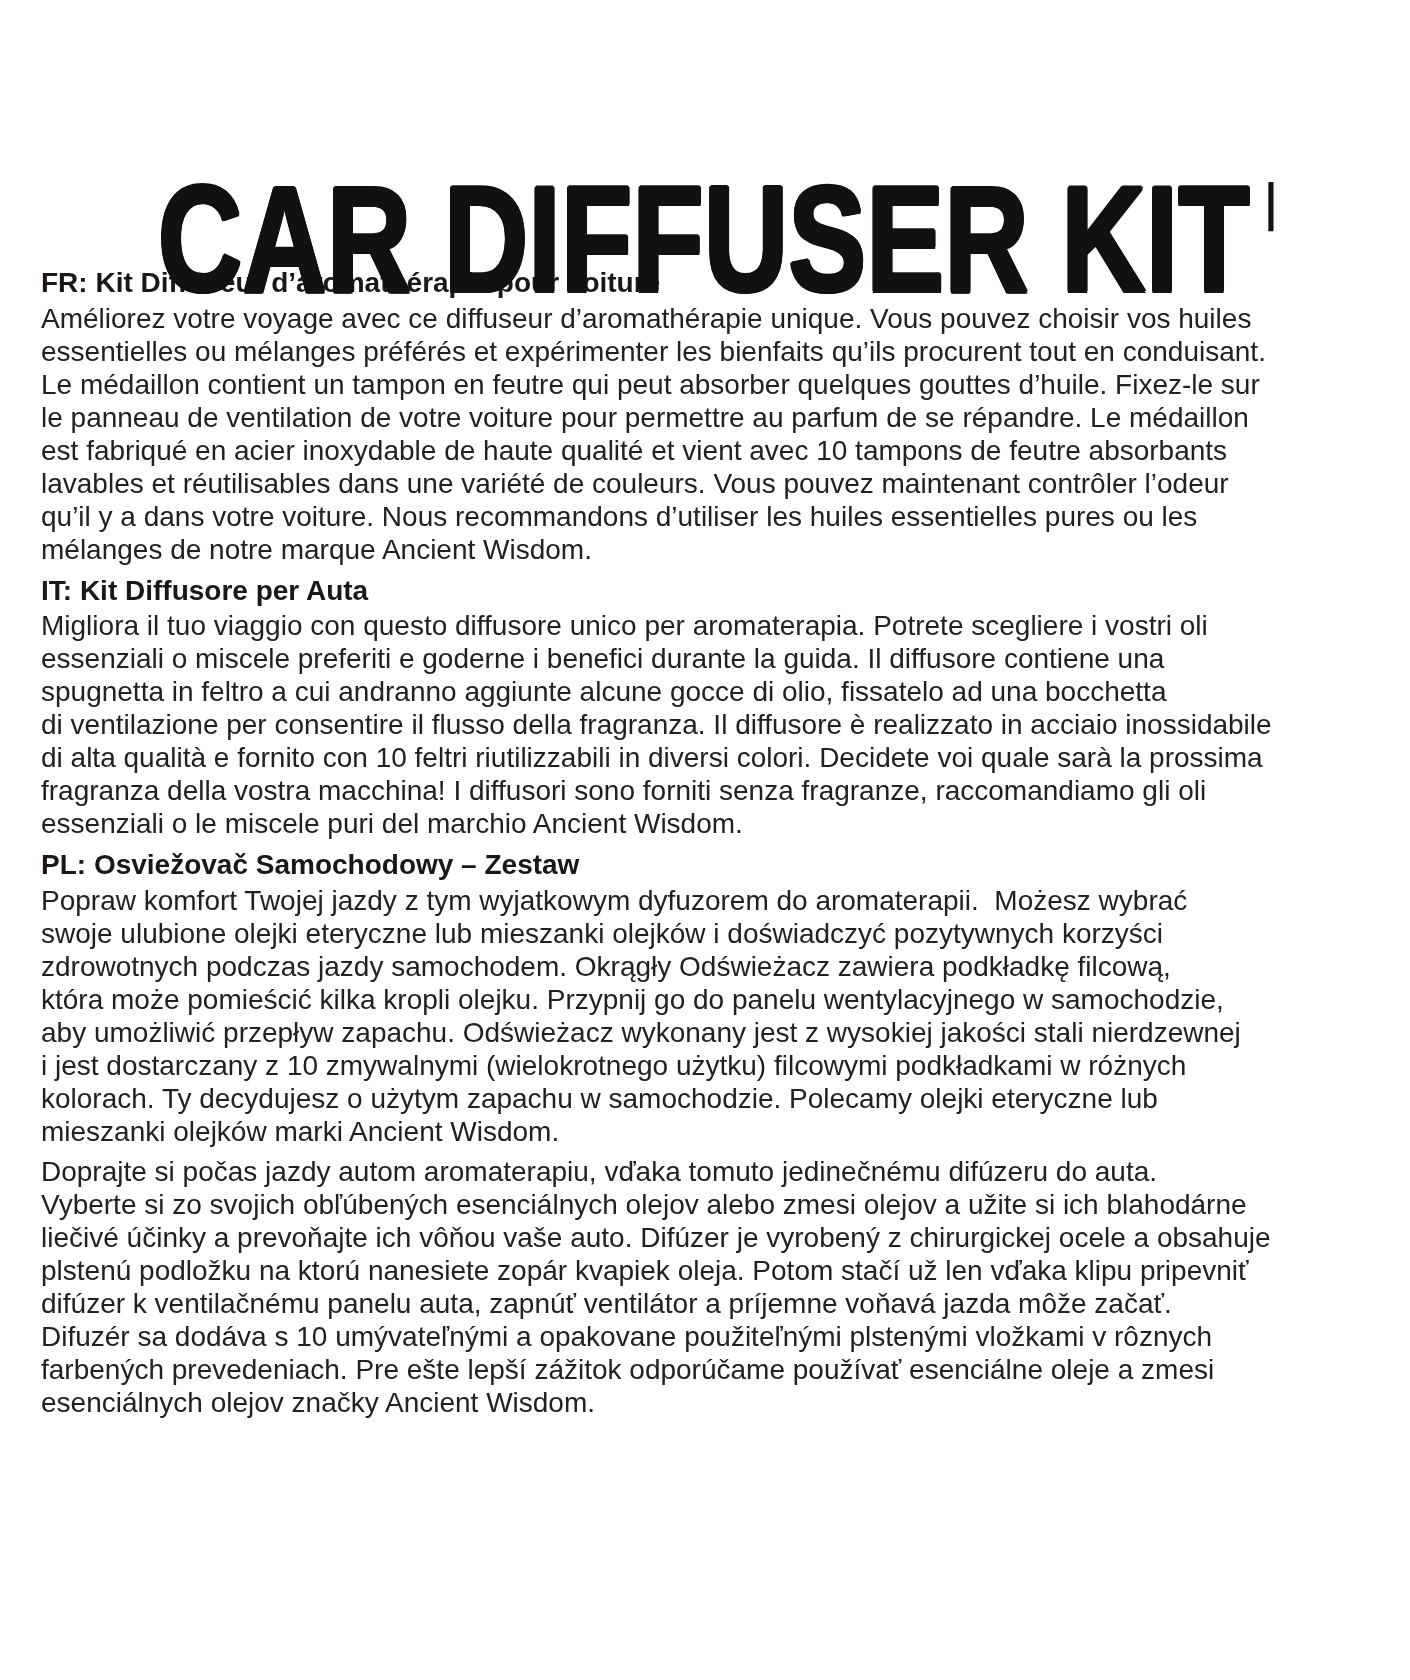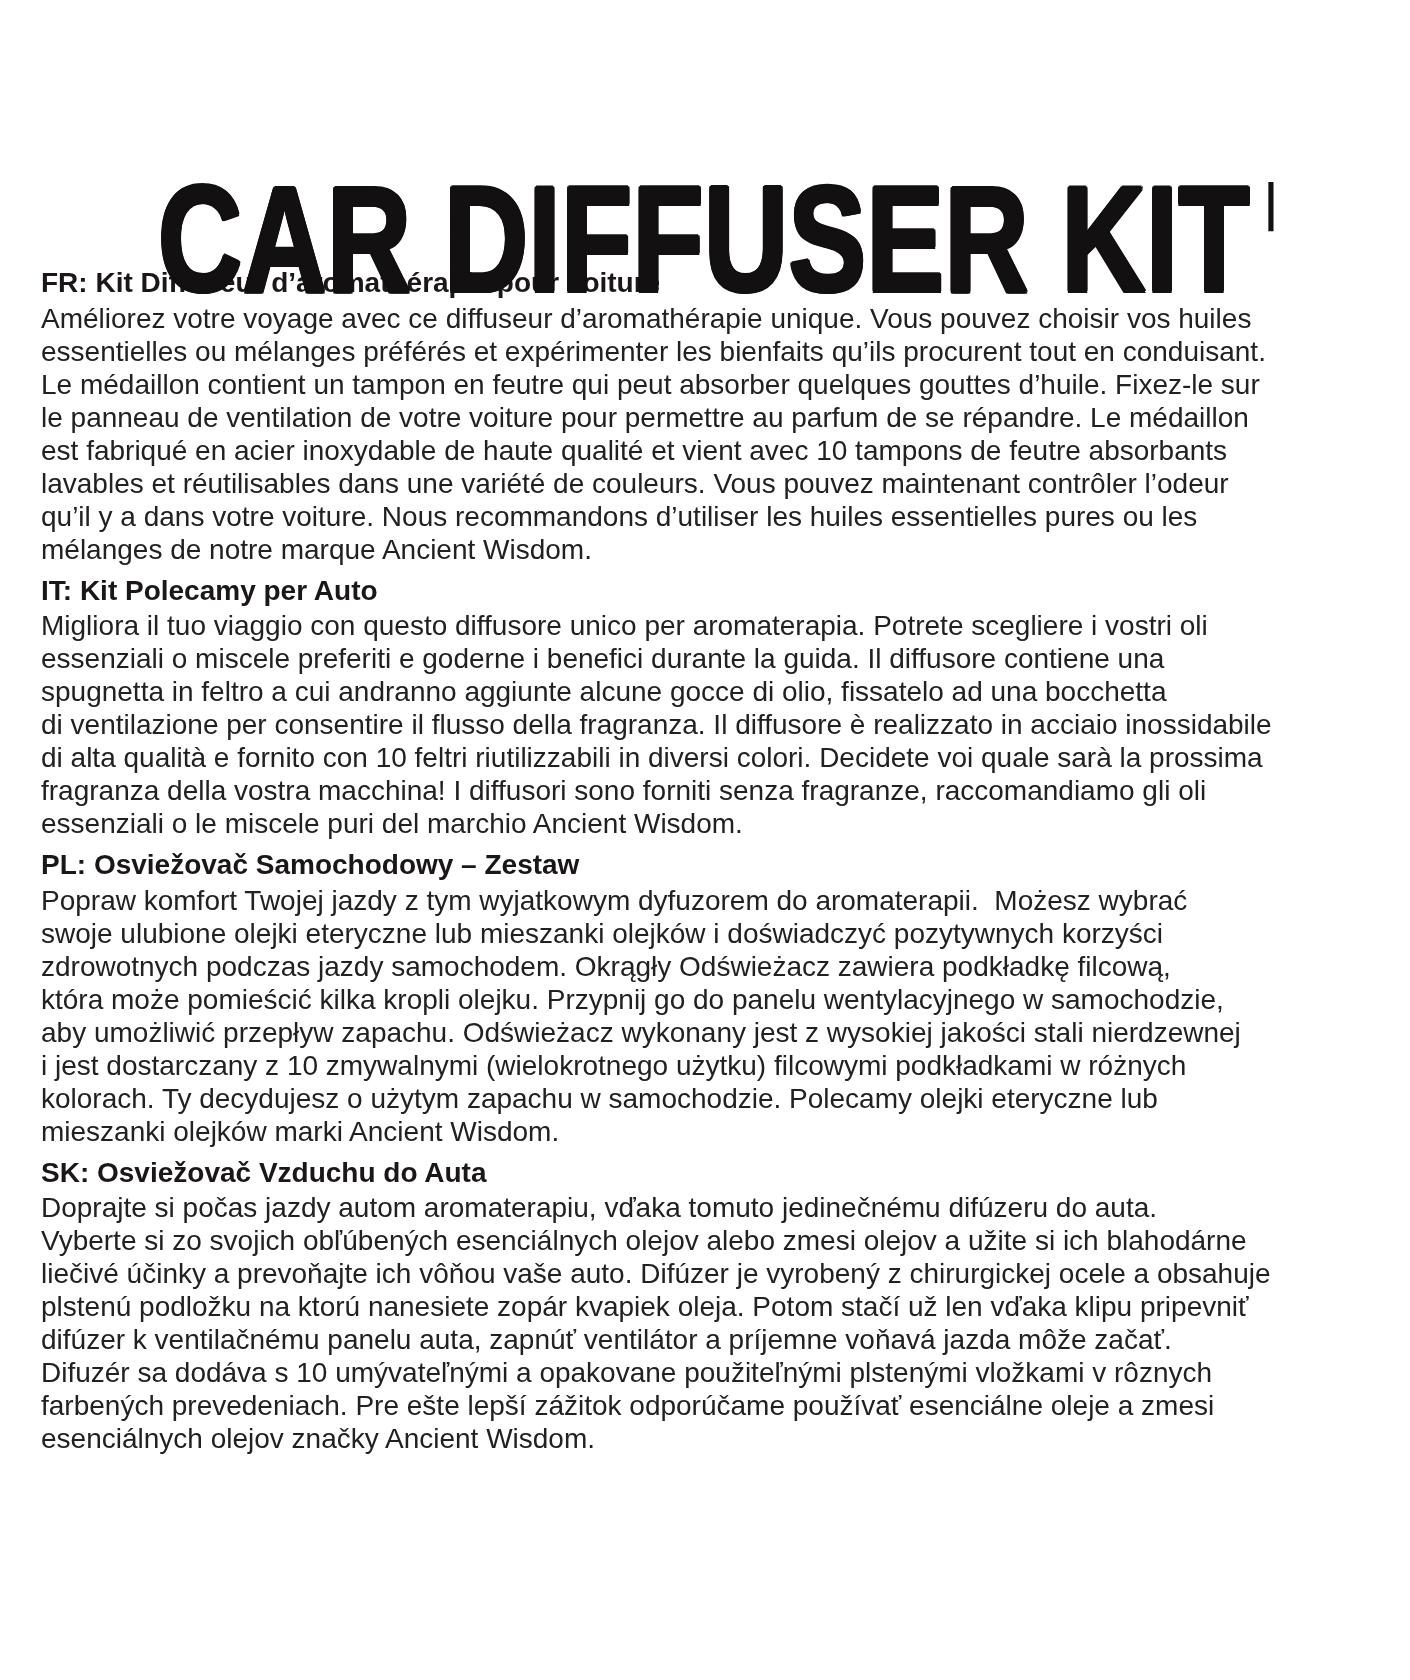--- a/index.html
+++ b/index.html
@@ -81,42 +81,41 @@
         <p class="section-body">Améliorez votre voyage avec ce diffuseur d’aromathérapie unique. Vous pouvez choisir vos huiles
 essentielles ou mélanges préférés et expérimenter les bienfaits qu’ils procurent tout en conduisant.
 Le médaillon contient un tampon en feutre qui peut absorber quelques gouttes d’huile. Fixez-le sur
 le panneau de ventilation de votre voiture pour permettre au parfum de se répandre. Le médaillon
 est fabriqué en acier inoxydable de haute qualité et vient avec 10 tampons de feutre absorbants
 lavables et réutilisables dans une variété de couleurs. Vous pouvez maintenant contrôler l’odeur
 qu’il y a dans votre voiture. Nous recommandons d’utiliser les huiles essentielles pures ou les
 mélanges de notre marque Ancient Wisdom.</p>
       </section>
       <section class="lang-section">
-        <h2 class="section-heading">IT: Kit Polecamy per Auto</h2>
+        <h2 class="section-heading">IT: Kit Diffusore per Auta</h2>
         <p class="section-body">Migliora il tuo viaggio con questo diffusore unico per aromaterapia. Potrete scegliere i vostri oli
 essenziali o miscele preferiti e goderne i benefici durante la guida. Il diffusore contiene una
 spugnetta in feltro a cui andranno aggiunte alcune gocce di olio, fissatelo ad una bocchetta
 di ventilazione per consentire il flusso della fragranza. Il diffusore è realizzato in acciaio inossidabile
 di alta qualità e fornito con 10 feltri riutilizzabili in diversi colori. Decidete voi quale sarà la prossima
 fragranza della vostra macchina! I diffusori sono forniti senza fragranze, raccomandiamo gli oli
 essenziali o le miscele puri del marchio Ancient Wisdom.</p>
       </section>
       <section class="lang-section">
         <h2 class="section-heading">PL: Osviežovač Samochodowy – Zestaw</h2>
         <p class="section-body">Popraw komfort Twojej jazdy z tym wyjatkowym dyfuzorem do aromaterapii.  Możesz wybrać
 swoje ulubione olejki eteryczne lub mieszanki olejków i doświadczyć pozytywnych korzyści
 zdrowotnych podczas jazdy samochodem. Okrągły Odświeżacz zawiera podkładkę filcową,
 która może pomieścić kilka kropli olejku. Przypnij go do panelu wentylacyjnego w samochodzie,
 aby umożliwić przepływ zapachu. Odświeżacz wykonany jest z wysokiej jakości stali nierdzewnej
 i jest dostarczany z 10 zmywalnymi (wielokrotnego użytku) filcowymi podkładkami w różnych
 kolorach. Ty decydujesz o użytym zapachu w samochodzie. Polecamy olejki eteryczne lub
 mieszanki olejków marki Ancient Wisdom.</p>
       </section>
       <section class="lang-section">
-        <h2 class="section-heading">SK: Osviežovač Vzduchu do Auta</h2>
         <p class="section-body">Doprajte si počas jazdy autom aromaterapiu, vďaka tomuto jedinečnému difúzeru do auta.
 Vyberte si zo svojich obľúbených esenciálnych olejov alebo zmesi olejov a užite si ich blahodárne
 liečivé účinky a prevoňajte ich vôňou vaše auto. Difúzer je vyrobený z chirurgickej ocele a obsahuje
 plstenú podložku na ktorú nanesiete zopár kvapiek oleja. Potom stačí už len vďaka klipu pripevniť
 difúzer k ventilačnému panelu auta, zapnúť ventilátor a príjemne voňavá jazda môže začať.
 Difuzér sa dodáva s 10 umývateľnými a opakovane použiteľnými plstenými vložkami v rôznych
 farbených prevedeniach. Pre ešte lepší zážitok odporúčame používať esenciálne oleje a zmesi
 esenciálnych olejov značky Ancient Wisdom.</p>
       </section>
     </main>

